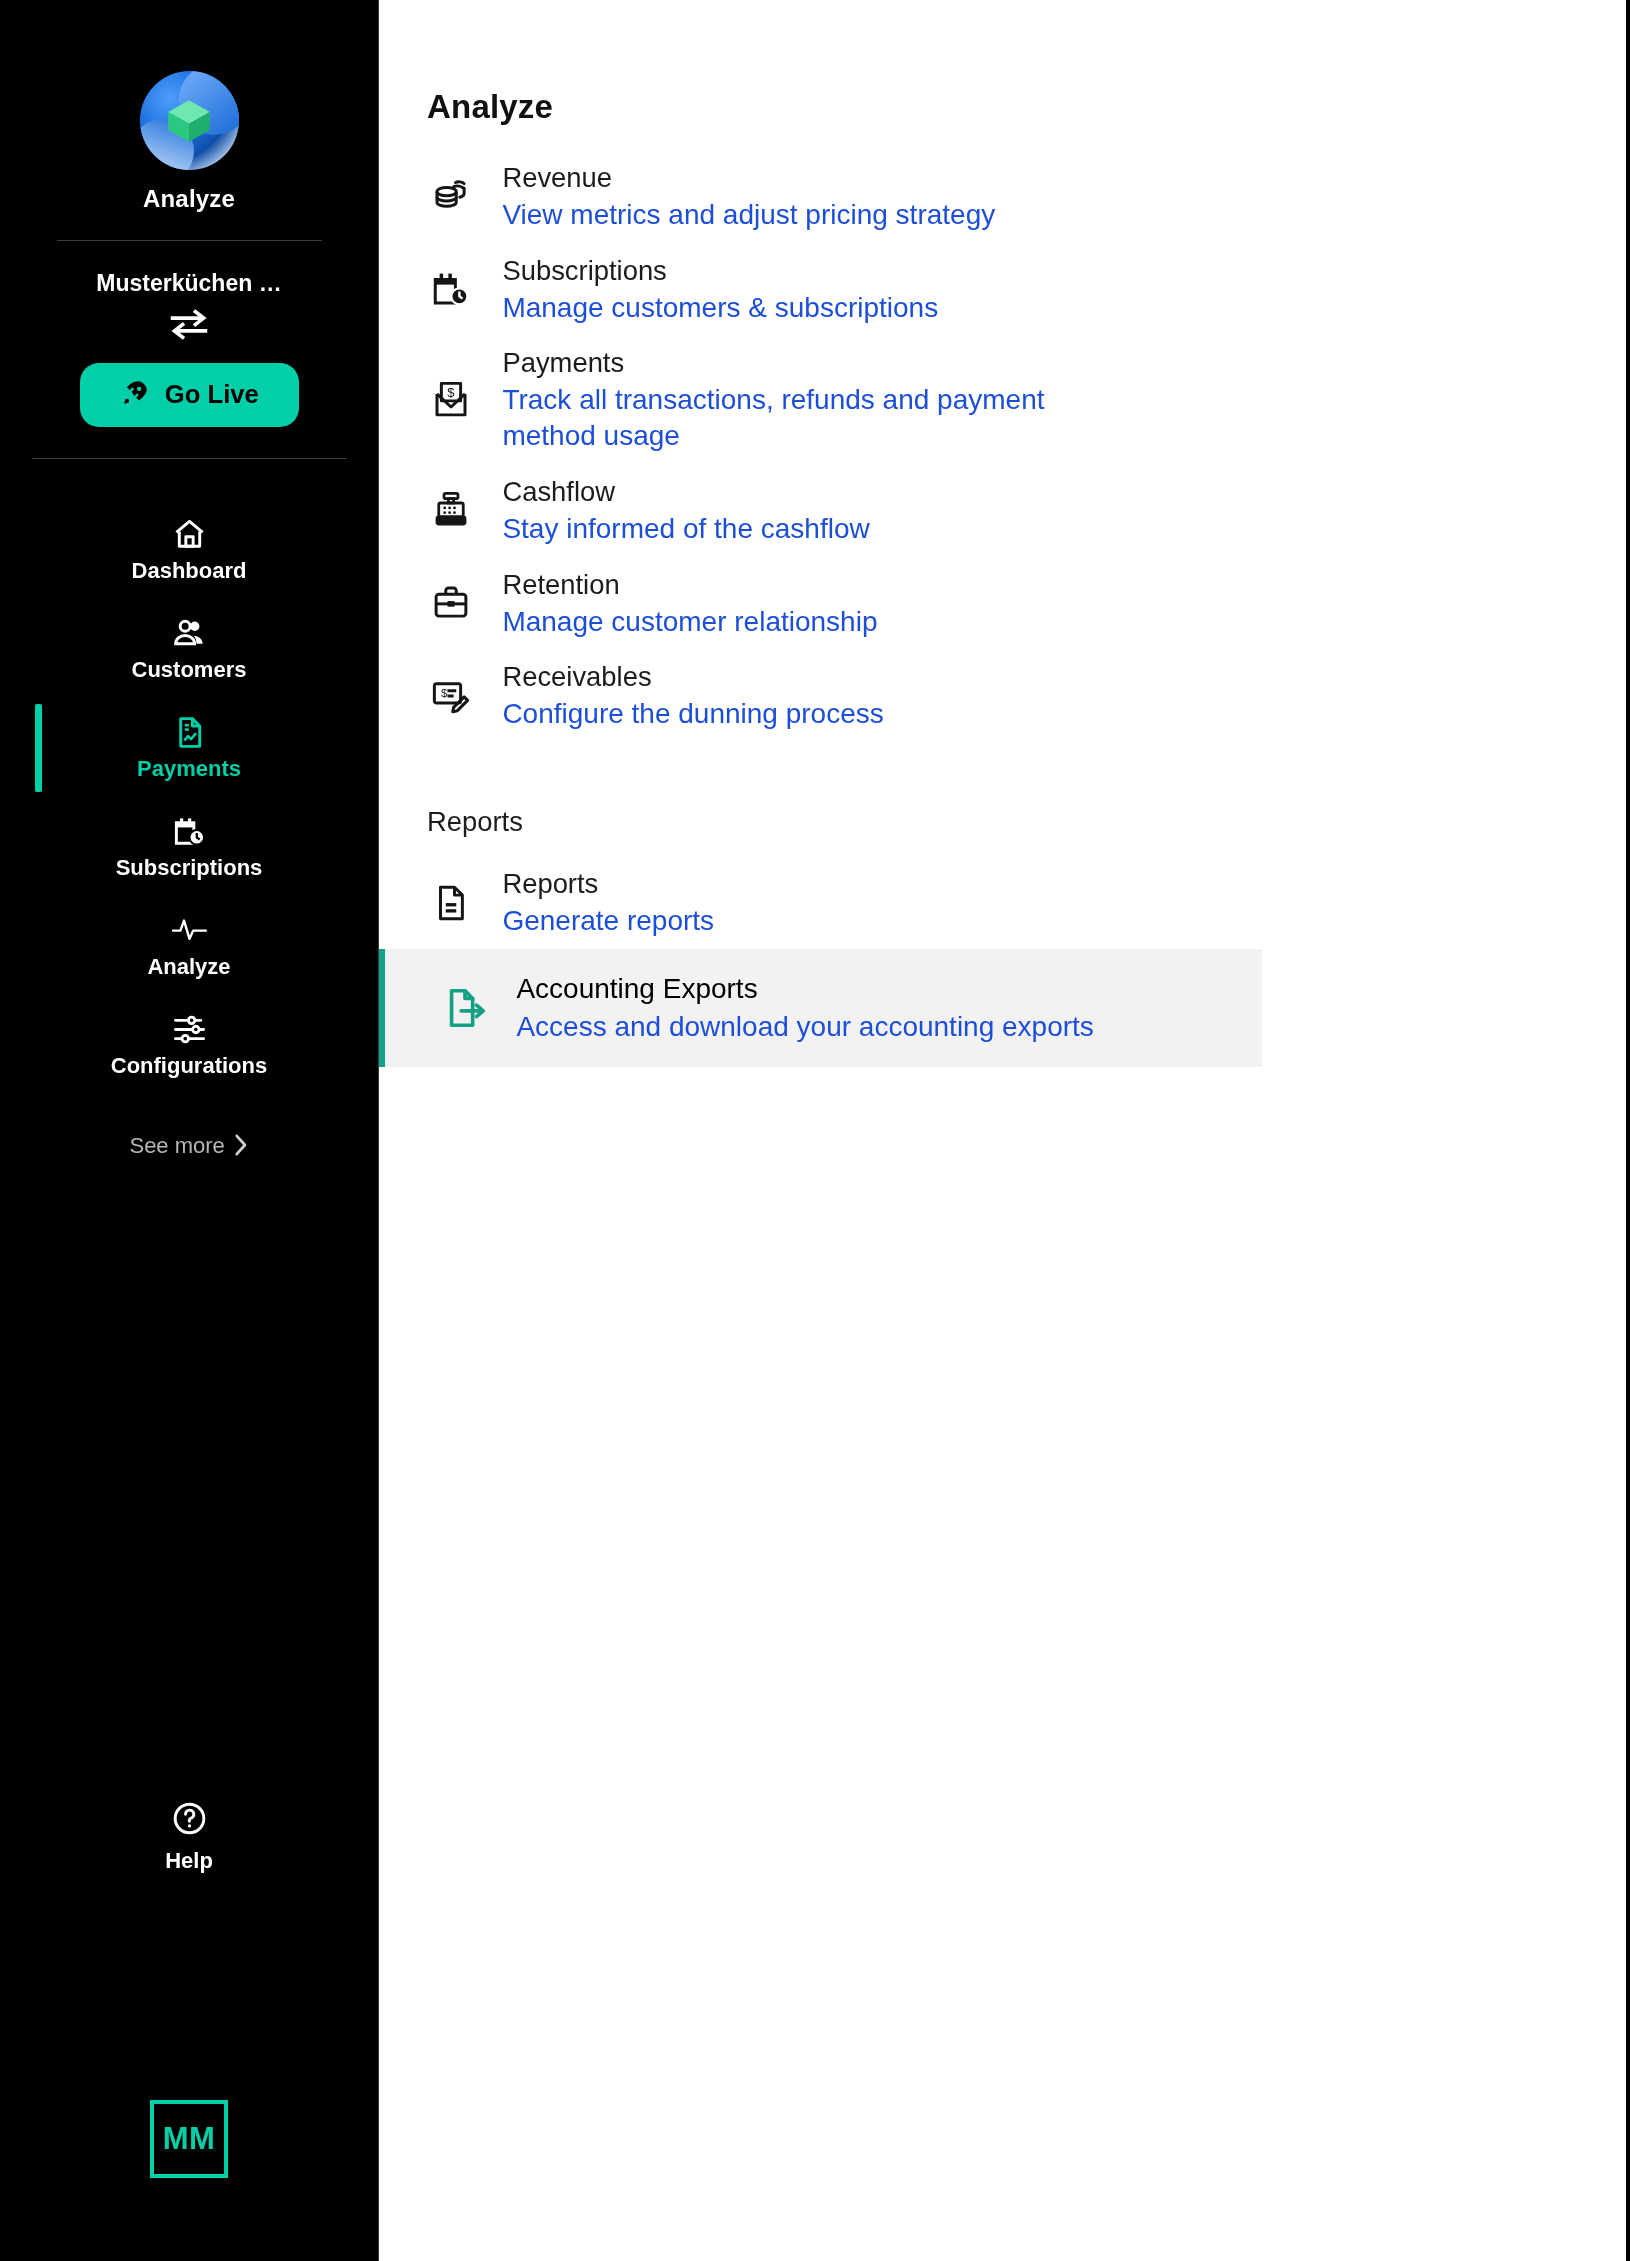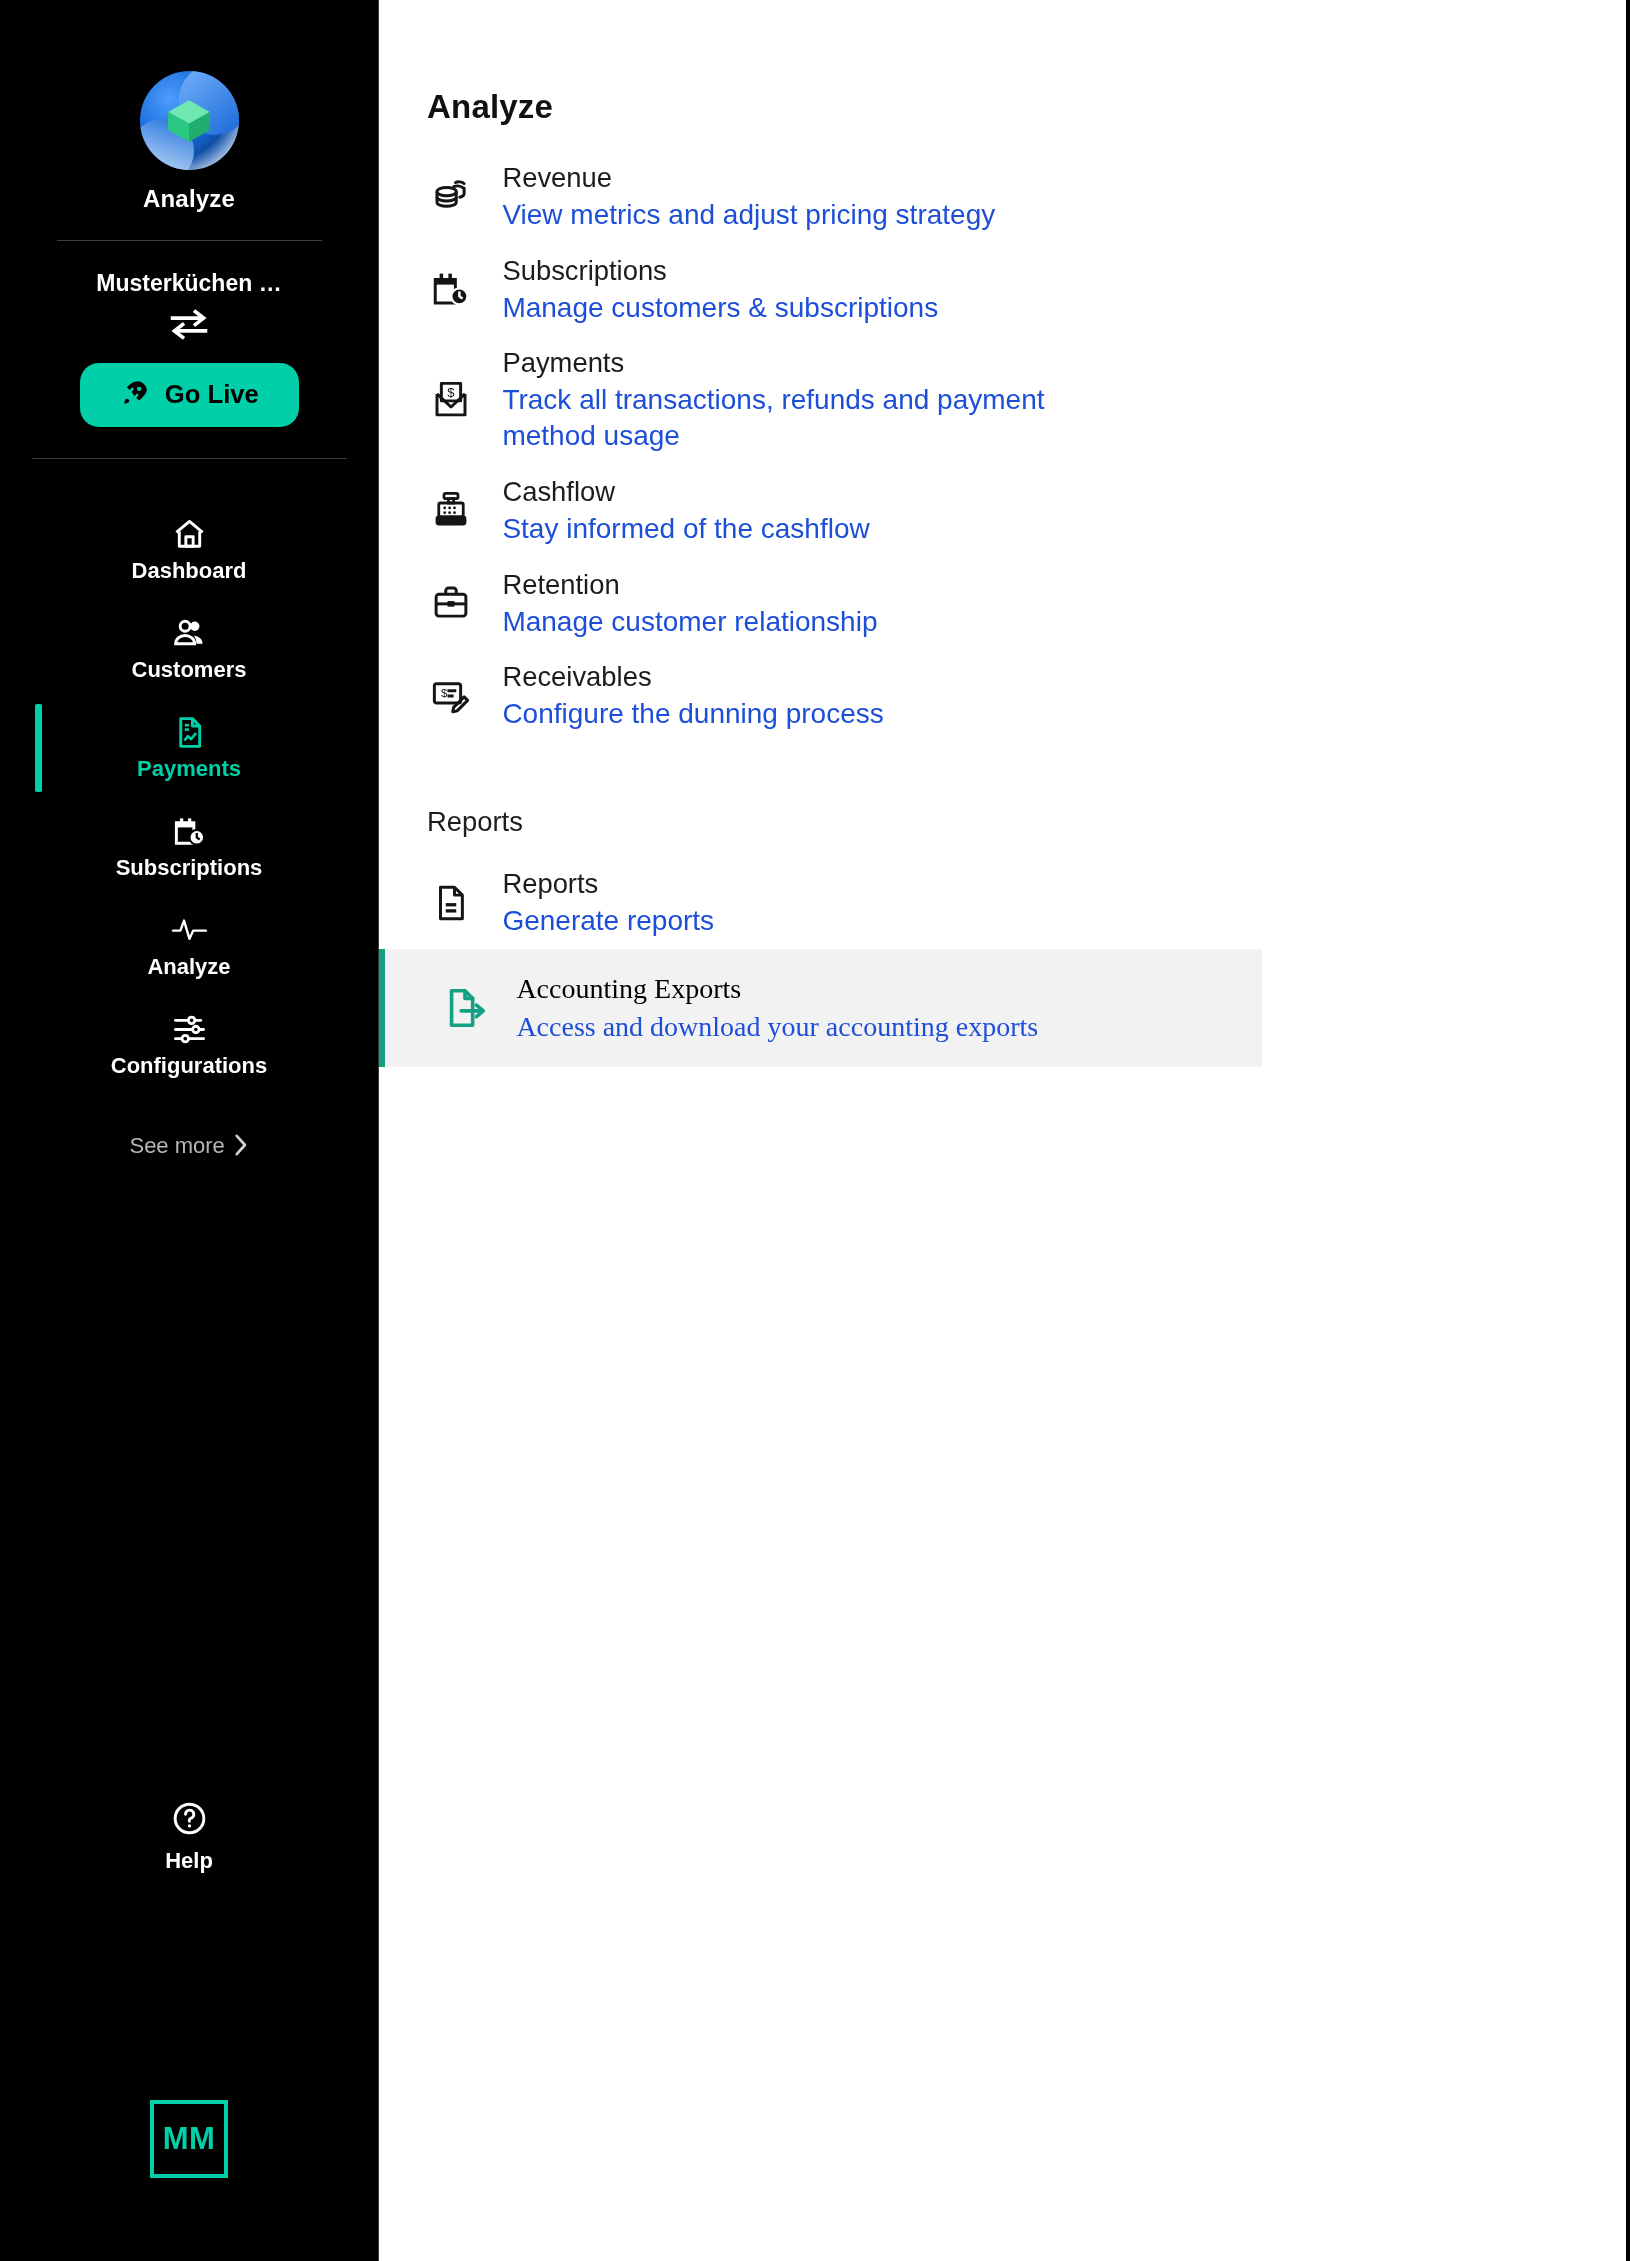--- a/index.html
+++ b/index.html
@@ -248,21 +248,20 @@
     color: #1d4ed8;
     line-height: 1.28;
     max-width: 603px;
   }
   .menu-item.highlight {
     background: #f2f2f2;
     padding-left: 62px;
     padding-top: 22px;
     padding-bottom: 22px;
     width: 883px;
-    font-family: Liberation Serif, serif;
   }
   .menu-item.highlight::before {
     content: "";
     position: absolute;
     left: 0; top: 0; bottom: 0;
     width: 6.4px;
     background: #14a085;
   }
   .menu-item.highlight .mi-title {
     color: #000;

